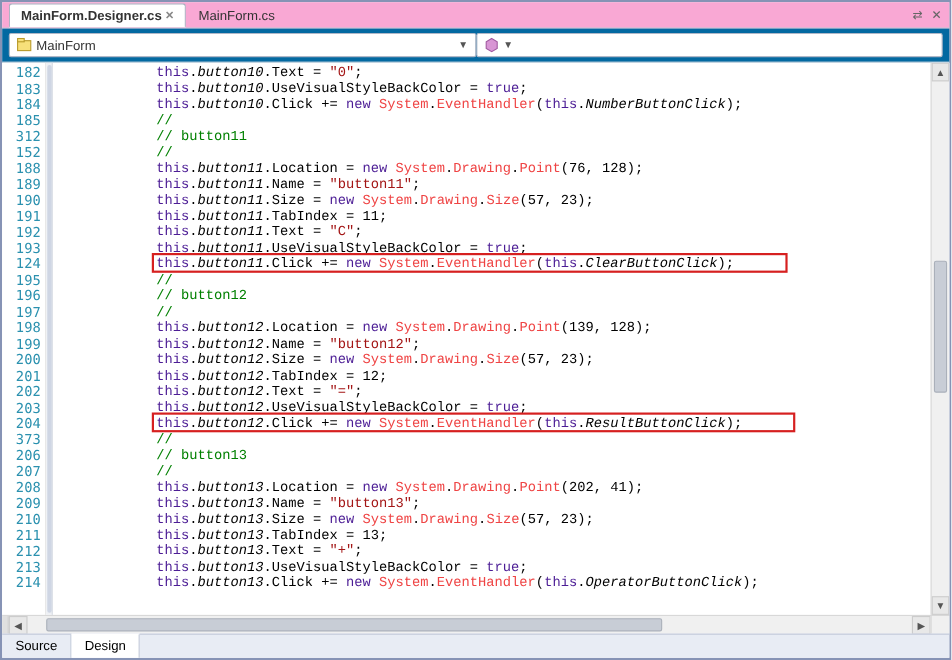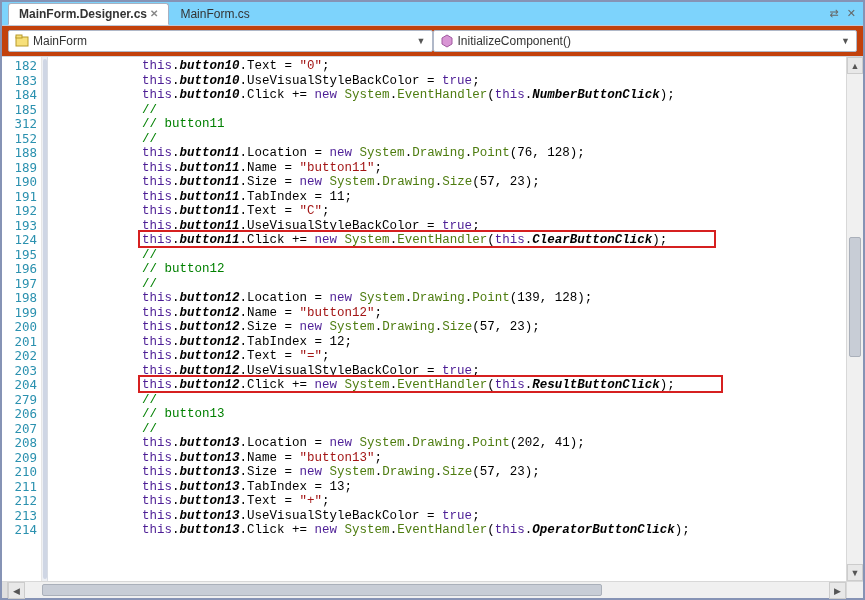--- a/index.html
+++ b/index.html
@@ -1,43 +1,43 @@
 <!DOCTYPE html>
 <html><head>
 <meta charset="utf-8">
 <style>
 * { margin: 0; padding: 0; box-sizing: border-box; }
 body { font-family: "Segoe UI", Tahoma, sans-serif; font-size: 12px; background: #fff; }
 .window { width: 865px; height: 600px; border: 2px solid #8693b5; display: flex; flex-direction: column; background: #fff; }
-.tabstrip { display: flex; align-items: center; height: 24px; background: #7dd3fc; border-bottom: 1px solid #c0c8d8; padding-left: 6px; }
+.tabstrip { display: flex; align-items: center; height: 24px; background: #f9a8d4; border-bottom: 1px solid #c0c8d8; padding-left: 6px; }
 .tab { padding: 3px 10px; font-size: 12px; color: #333; border: 1px solid transparent; border-bottom: none; cursor: pointer; display: flex; align-items: center; gap: 3px; }
 .tab.active { background: #fff; border: 1px solid #a8b0c0; border-bottom: 1px solid #fff; border-top-left-radius: 3px; border-top-right-radius: 3px; font-weight: bold; }
 .tab .close { color: #888; font-size: 10px; }
 .tab-spacer { flex: 1; }
 .tab-controls { display: flex; gap: 2px; padding-right: 4px; color: #666; }
 .tab-controls span { cursor: pointer; padding: 0 3px; font-size: 11px; }
-.dropdown-row { display: flex; gap: 0; padding: 4px 6px; background: #c2410c; border-bottom: 1px solid #d0d6e0; }
+.dropdown-row { display: flex; gap: 0; padding: 4px 6px; background: #0369a1; border-bottom: 1px solid #d0d6e0; }
 .dropdown { flex: 1; display: flex; align-items: center; border: 1px solid #b0b8c8; background: #fff; border-radius: 2px; height: 22px; padding: 0 6px; cursor: pointer; }
 .dd-icon { width: 14px; height: 14px; margin-right: 4px; display: inline-flex; align-items: center; justify-content: center; }
 .dd-icon svg { width: 14px; height: 14px; }
 .dd-label { flex: 1; font-size: 12px; color: #333; }
 .dd-arrow { color: #555; font-size: 9px; }
 .editor { flex: 1; display: flex; overflow: hidden; background: #fff; }
 .gutter { width: 40px; background: #fff; border-right: 1px solid #e6e6e6; text-align: right; padding-right: 4px; color: #2b91af; font-family: Consolas, monospace; font-size: 12.5px; line-height: 14.5px; padding-top: 2px; user-select: none; }
 .gutter div { height: 14.5px; }
 .code-rail { width: 6px; background: #eef0f4; border-right: 1px solid #d8dce4; position: relative; }
 .code-rail .bar { position: absolute; left: 1px; width: 4px; top: 2px; bottom: 2px; background: #cfd6e4; border-radius: 2px; }
 .code { flex: 1; font-family: Consolas, "Courier New", monospace; font-size: 12.5px; line-height: 14.5px; padding: 2px 0 0 0; white-space: pre; overflow: hidden; color: #000; position: relative; }
 .code-lines { position: absolute; left: 0; top: 2px; right: 0; }
 .line { height: 14.5px; padding-left: 4px; }
 .k { color: #4c1d95; }
 .s { color: #a31515; }
 .c { color: #008000; }
-.t { color: #4d7c0f; }
-.i { font-style: italic; font-weight: bold; }
+.t { color: #ef4444; }
+.i { font-style: italic; }
 .scrollbar-v { width: 17px; background: #f0f0f0; border-left: 1px solid #d8d8d8; position: relative; }
 .scroll-thumb { position: absolute; left: 2px; right: 2px; top: 180px; height: 120px; background: #c8cdd6; border: 1px solid #aab0ba; border-radius: 2px; }
 .scroll-btn { position: absolute; left: 0; right: 0; height: 17px; display: flex; align-items: center; justify-content: center; color: #555; background: #e8e8e8; border: 1px solid #ccc; font-size: 9px; }
 .scroll-up { top: 0; }
 .scroll-down { bottom: 0; }
 .hscroll-row { height: 17px; background: #f0f0f0; border-top: 1px solid #d8d8d8; display: flex; }
 .hscroll-split { width: 6px; background: #e0e0e0; border-right: 1px solid #ccc; }
 .hscroll-track { flex: 1; position: relative; }
 .hscroll-thumb { position: absolute; top: 2px; bottom: 2px; left: 17px; width: 560px; background: #c8cdd6; border: 1px solid #aab0ba; border-radius: 2px; }
 .hscroll-btn { width: 17px; height: 17px; background: #e8e8e8; border: 1px solid #ccc; display: flex; align-items: center; justify-content: center; color: #555; font-size: 9px; }
@@ -77,21 +77,20 @@
       </span>
       <span class="dd-label">MainForm</span>
       <span class="dd-arrow">▼</span>
     </div>
     <div class="dropdown">
       <span class="dd-icon">
         <svg viewBox="0 0 14 14">
             <path d="M7 1 L12 4 L12 10 L7 13 L2 10 L2 4 Z" fill="#d895d4" stroke="#a05aa0"></path>
           </svg>
       </span>
-      <span class="dd-label">InitializeComponent()</span>
       <span class="dd-arrow">▼</span>
     </div>
   </div>
 
   <div class="editor">
     <div class="gutter" id="gutter">
         <div>182</div>
         <div>183</div>
         <div>184</div>
         <div>185</div>
@@ -107,21 +106,21 @@
         <div>195</div>
         <div>196</div>
         <div>197</div>
         <div>198</div>
         <div>199</div>
         <div>200</div>
         <div>201</div>
         <div>202</div>
         <div>203</div>
         <div>204</div>
-        <div>279</div>
+        <div>373</div>
         <div>206</div>
         <div>207</div>
         <div>208</div>
         <div>209</div>
         <div>210</div>
         <div>211</div>
         <div>212</div>
         <div>213</div>
         <div>214</div>
       </div>
@@ -143,14 +142,18 @@
   <div class="hscroll-row">
     <div class="hscroll-split"></div>
     <div class="hscroll-btn">◀</div>
     <div class="hscroll-track">
       <div class="hscroll-thumb"></div>
     </div>
     <div class="hscroll-btn">▶</div>
     <div class="corner"></div>
   </div>
 
+  <div class="mode-tabs">
+    <div class="mode-tab">Source</div>
+    <div class="mode-tab active">Design</div>
+  </div>
 
 </div>
 
 </body></html>

